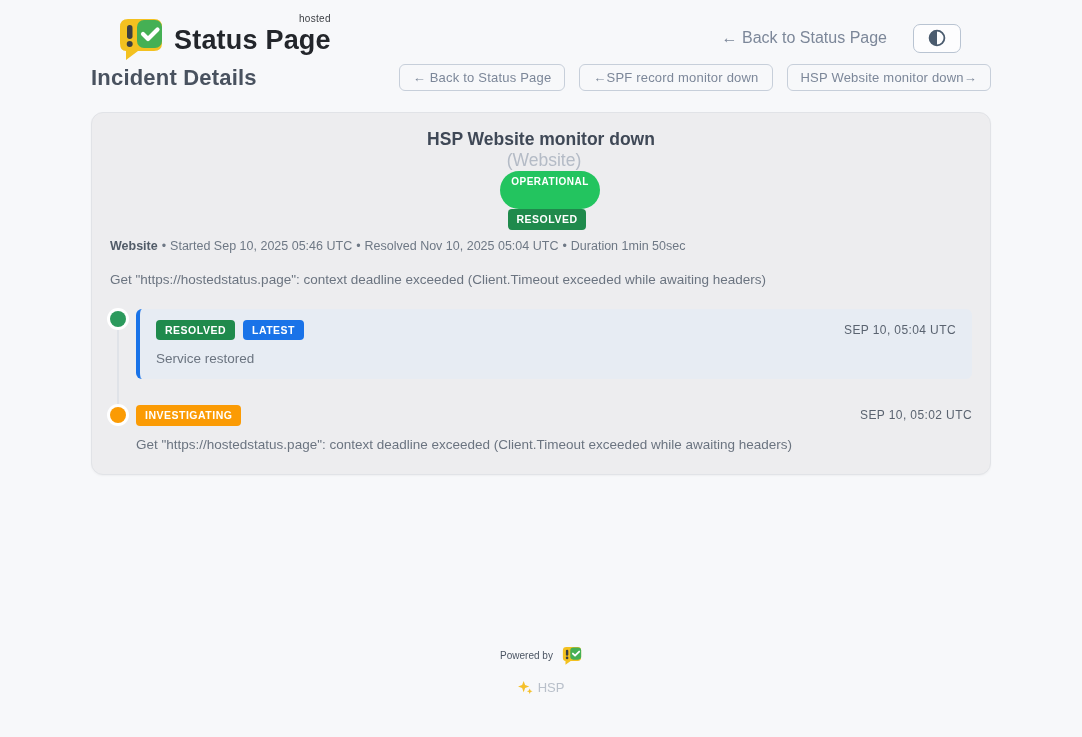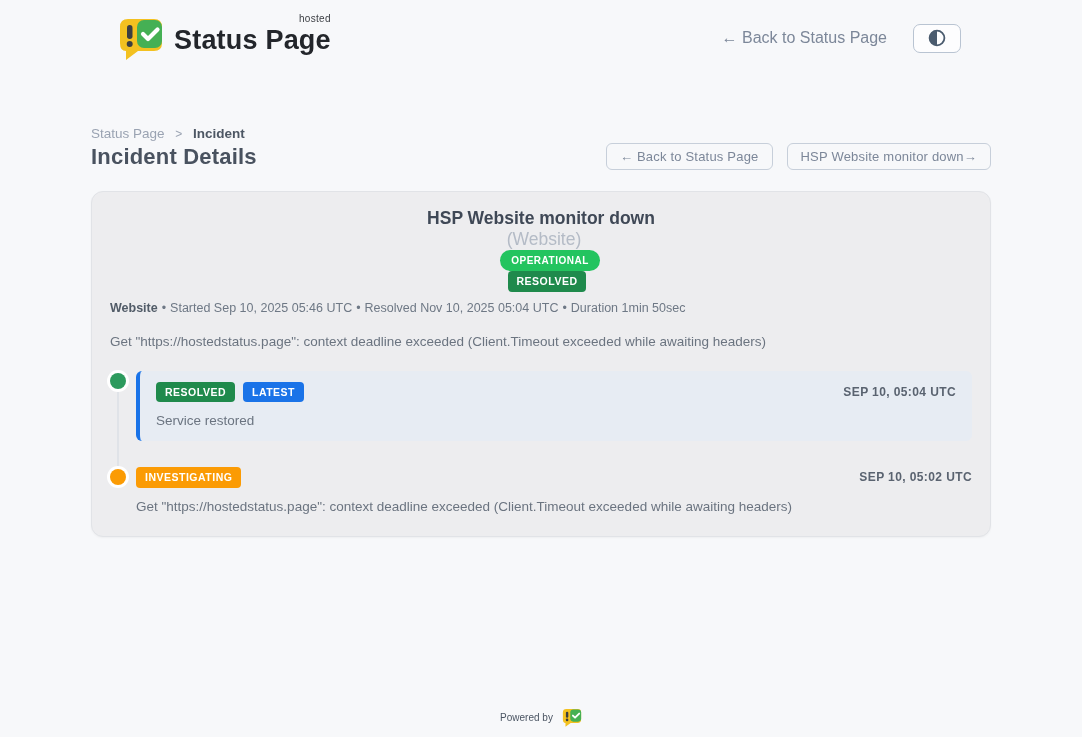--- a/index.html
+++ b/index.html
@@ -70,21 +70,21 @@
     padding: 16px 18px 22px;
     box-shadow: 0 1px 2px rgba(0,0,0,0.04);
   }
   .card-title-row { display: flex; align-items: center; flex-direction: column; }
   .incident-title { margin: 0; font-size: 17.5px; font-weight: 700; color: #3f4856; }
   .incident-component { margin-left: 6px; font-size: 17.5px; font-weight: 400; color: #b4bbc6; }
   .badge {
     color: #fff; font-weight: 700; letter-spacing: 0.5px;
     display: inline-block; line-height: 1;
   }
-  .badge-operational { background: #23c45f; border-radius: 999px; padding: 6px 11px 5px; font-size: 10px; margin-left: 18px; }
+  .badge-operational { background: #23c45f; border-radius: 999px; padding: 6px 11px 22px; font-size: 10px; margin-left: 18px; }
   .badge-resolved-hdr { background: #1f8a4c; border-radius: 4px; padding: 5px 9px; font-size: 10.5px; margin-left: 12px; }
   .meta-row { margin-top: 9px; font-size: 12.5px; color: #6e7885; }
   .meta-component { font-weight: 700; color: #525c68; }
   .meta-sep { margin: 0 4px; }
   .incident-description { margin: 19px 0 0; font-size: 13.5px; color: #6b7480; }
 
   
   .timeline { margin-top: 22px; position: relative; }
   .tl-vline {
     position: absolute; left: 7px; top: 12px;
@@ -106,21 +106,21 @@
     border-radius: 6px;
     padding: 11px 16px 13px;
   }
   .tl-plain { flex: 1; padding-top: 0; }
   .tl-head { display: flex; align-items: center; justify-content: space-between; }
   .tl-badges { display: flex; gap: 8px; }
   .badge-sm { border-radius: 4px; padding: 5px 9px; font-size: 10.5px; }
   .badge-green { background: #1f8a4c; }
   .badge-blue { background: #1a73e8; }
   .badge-orange { background: #fb9b04; }
-  .tl-timestamp { font-size: 12px; font-weight: 700; color: #5a6370; letter-spacing: 0.4px; margin-left: 44px; }
+  .tl-timestamp { font-size: 12px; font-weight: 400; color: #5a6370; letter-spacing: 0.4px; margin-left: 44px; }
   .tl-message { margin: 11px 0 0; font-size: 13.5px; color: #6b7480; }
 
   
   .footer { margin-top: 170px; text-align: center; }
   .powered-by {
     display: inline-flex; align-items: center; gap: 9px;
     font-size: 10px; color: #4b5563; cursor: pointer;
   }
   .copyright {
     margin-top: 15px; font-size: 13px; color: #b9c0ca;
@@ -155,30 +155,26 @@
           <circle cx="9" cy="9" r="7.4" fill="none" stroke="#4a5b6e" stroke-width="1.8"></circle>
           <path d="M9 1.6 A7.4 7.4 0 0 0 9 16.4 Z" fill="#4a5b6e"></path>
         </svg>
       </span>
     </button>
   </div>
 </div>
 
 <div class="main">
 
-  <div class="breadcrumb">
-    <span class="crumb-link">Status Page</span>
-    <span class="crumb-sep">&gt;</span>
-    <span class="crumb-current">Incident</span>
-  </div>
 
   <div class="title-row">
     <h1 class="page-title">Incident Details</h1>
     <div class="nav-buttons">
       <button class="nav-btn">← Back to Status Page</button>
+      <button class="nav-btn">←SPF record monitor down</button>
       <button class="nav-btn">HSP Website monitor down→</button>
     </div>
   </div>
 
   <div class="card">
     <div class="card-title-row">
       <h2 class="incident-title">HSP Website monitor down</h2>
       <span class="incident-component">(Website)</span>
       <span class="badge badge-operational">OPERATIONAL</span>
       <span class="badge badge-resolved-hdr">RESOLVED</span>

